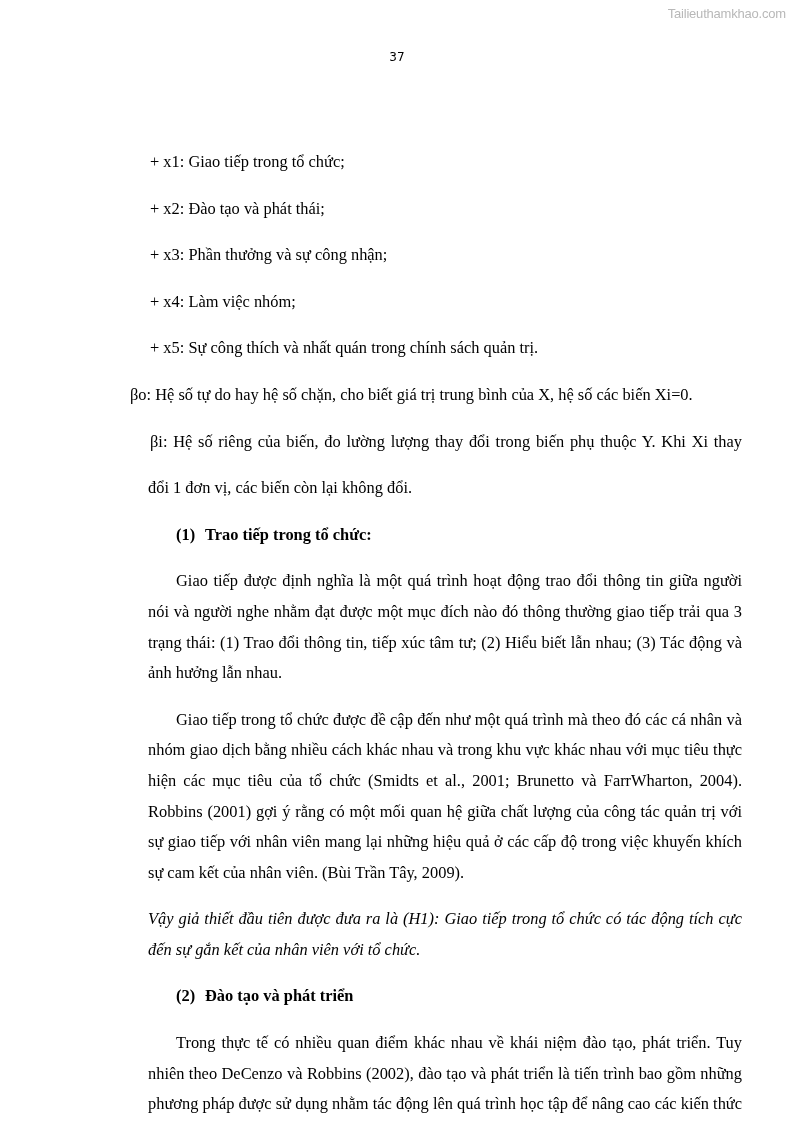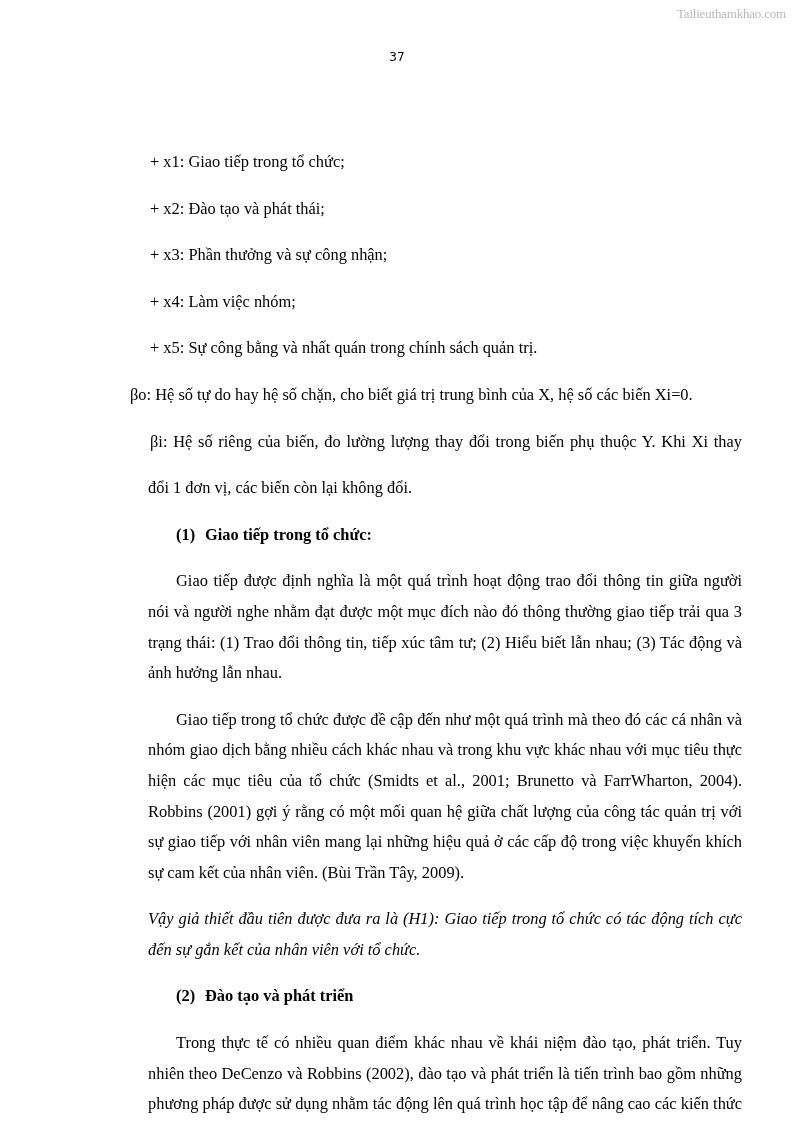--- a/index.html
+++ b/index.html
@@ -3,21 +3,21 @@
   <meta charset="utf-8">
   <style>
     html, body { margin: 0; padding: 0; background: #ffffff; }
     body {
       width: 794px; height: 1123px; position: relative; overflow: hidden;
       font-family: "Liberation Serif", "DejaVu Serif", serif;
       color: #000;
     }
     .watermark {
       position: absolute; top: 6px; right: 8px;
-      font-family: Liberation Serif, serif;
+      font-family: Liberation Sans, sans-serif;
       font-size: 13px; color: #b8b8b8; letter-spacing: -0.2px;
     }
     .page-number {
       position: absolute; top: 50px; left: 0; width: 794px; text-align: center;
       font-family: "DejaVu Sans", "Liberation Sans", sans-serif;
       font-size: 12px; color: #000;
     }
     .content {
       position: absolute; top: 131px; left: 132px; width: 626px;
       font-size: 16.4px; line-height: 30.6px;
@@ -35,25 +35,25 @@
 <body>
 
 <div class="watermark">Tailieuthamkhao.com</div>
 <div class="page-number">37</div>
 
 <div class="content">
   <p class="li">+ x1: Giao tiếp trong tổ chức;</p>
   <p class="li">+ x2: Đào tạo và phát thái;</p>
   <p class="li">+ x3:  Phần thưởng và sự công nhận;</p>
   <p class="li">+ x4: Làm việc nhóm;</p>
-  <p class="li">+ x5: Sự công bằng và nhất quán trong chính sách quản trị.</p>
+  <p class="li">+ x5: Sự công thích và nhất quán trong chính sách quản trị.</p>
   <p class="beta" style="margin-left:-4px">βo: Hệ số tự do hay hệ số chặn, cho biết giá trị trung bình của X, hệ số các biến Xi=0.</p>
   <p class="beta just-last">βi: Hệ số riêng của biến, đo lường lượng thay đổi trong biến phụ thuộc Y. Khi Xi thay</p>
   <p>đổi 1 đơn vị, các biến còn lại không đổi.</p>
 
-  <p class="heading"><span class="num">(1)</span><span>Giao tiếp trong tổ chức:</span></p>
+  <p class="heading"><span class="num">(1)</span><span>Trao tiếp trong tổ chức:</span></p>
   <p class="indent">Giao tiếp được định nghĩa là một quá trình hoạt động trao đổi thông tin giữa người nói và người nghe nhằm đạt được một mục đích nào đó thông thường giao tiếp trải qua 3 trạng thái: (1) Trao đổi thông tin, tiếp xúc tâm tư; (2) Hiểu biết lẫn nhau; (3) Tác động và ảnh hưởng lẫn nhau.</p>
   <p class="indent">Giao tiếp trong tổ chức được đề cập đến như một quá trình mà theo đó các cá nhân và nhóm giao dịch bằng nhiều cách khác nhau và trong khu vực khác nhau với mục tiêu thực hiện các mục tiêu của tổ chức (Smidts et al., 2001; Brunetto và FarrWharton, 2004). Robbins (2001) gợi ý rằng có một mối quan hệ giữa chất lượng của công tác quản trị với sự giao tiếp với nhân viên mang lại những hiệu quả ở các cấp độ trong việc khuyến khích sự cam kết của nhân viên. (Bùi Trần Tây, 2009).</p>
   <p class="italic">Vậy giả thiết đầu tiên được đưa ra là (H1): Giao tiếp trong tổ chức có tác động tích cực đến sự gắn kết của nhân viên với tổ chức.</p>
 
   <p class="heading"><span class="num">(2)</span><span>Đào tạo và phát triển</span></p>
   <p class="indent just-last">Trong thực tế có nhiều quan điểm khác nhau về khái niệm đào tạo, phát triển. Tuy nhiên theo DeCenzo và Robbins (2002), đào tạo và phát triển là tiến trình bao gồm những phương pháp được sử dụng nhằm tác động lên quá trình học tập để nâng cao các kiến thức kỹ năng thực hành đào tạo có định hướng vào hiện tại, chú trọng vào công việc hiện thời của cá nhân, giúp các cá nhân có kỹ năng cần thiết để thực hiện tốt</p>
 </div>
 
 </body></html>

